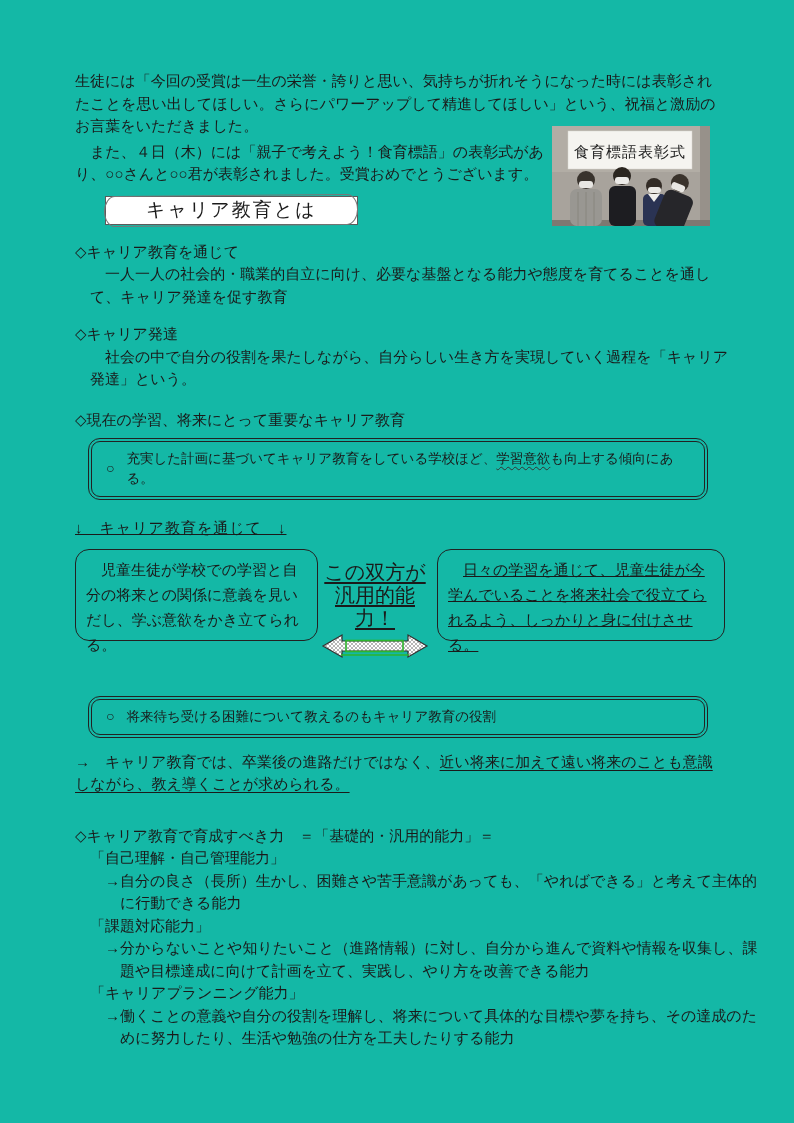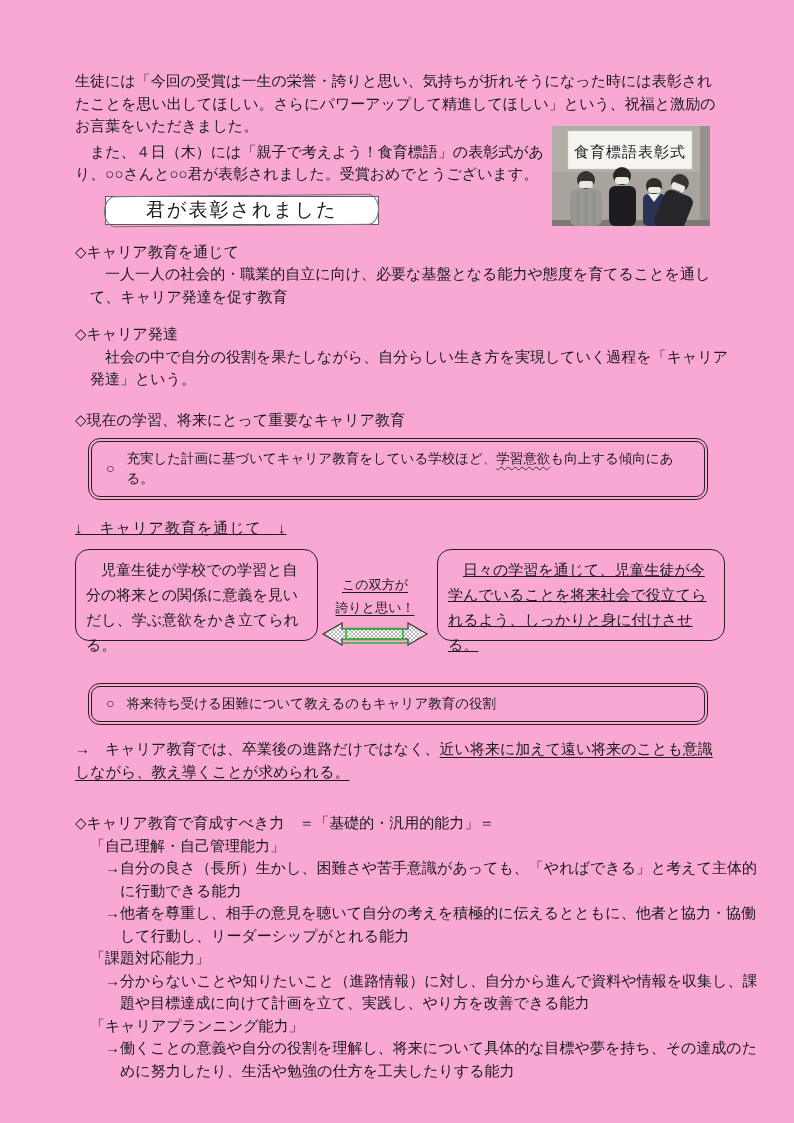--- a/index.html
+++ b/index.html
@@ -1,20 +1,20 @@
 <!DOCTYPE html>
 <html><head>
 <meta charset="utf-8">
 <style>
   html,body{margin:0;padding:0;background:#e9e9e9;}
   .page{
     position:relative;
     width:794px;height:1123px;
     margin:0 auto;
-    background:#f9a8d4;
+    background:#14b8a6;
     font-family:"Liberation Serif","DejaVu Serif",serif;
     color:#1a1a1a;
     box-sizing:border-box;
     padding:70px 69px 0 75px;
     overflow:hidden;
     line-height:22.5px;
     font-size:15px;
   }
   p{margin:0;}
   .intro-p1{width:650px;}
@@ -66,21 +66,21 @@
   .flow-row{margin-top:9px;display:flex;align-items:flex-start;width:650px;}
   .flow-box{
     border:1.5px solid #222;border-radius:14px;
     padding:8px 10px;box-sizing:border-box;line-height:25px;
   }
   .flow-left{width:243px;height:92px;text-indent:1em;}
   .flow-right{width:288px;height:92px;text-indent:1em;margin-left:5px;text-decoration:underline;}
   .flow-center{width:114px;text-align:center;padding-top:12px;}
   .flow-center-label{
     display:inline-block;text-decoration:underline;text-underline-offset:3px;
-    line-height:23px;font-size:13px;margin-top:12px;
+    line-height:23px;font-size:20px;
   }
   .flow-arrow{margin-top:2px;}
 
   .conclusion{margin-top:13px;width:650px;}
   .conclusion .u{text-decoration:underline;text-underline-offset:3px;}
 
   .abilities-heading{margin-top:29px;}
   .ability-name{padding-left:15px;}
   .ability-desc{padding-left:45px;text-indent:-15px;width:650px;box-sizing:content-box;}
 </style>
@@ -121,21 +121,21 @@
 
       <g transform="rotate(22 128 70)">
         <circle cx="123" cy="58" r="9" fill="#3a332c"></circle>
         <rect x="116" y="59" width="14" height="7" rx="3" fill="#e9e7e3"></rect>
         <rect x="113" y="67" width="30" height="40" rx="7" fill="#26262a"></rect>
       </g>
     </svg>
   </div>
 
   <div class="title-wrap">
-    <span class="career-title">君が表彰されました</span>
+    <span class="career-title">キャリア教育とは</span>
   </div>
 
   <p class="diamond-heading h-def">◇キャリア教育を通じて</p>
   <p class="indent-body">一人一人の社会的・職業的自立に向け、必要な基盤となる能力や態度を育てることを通して、キャリア発達を促す教育</p>
 
   <p class="diamond-heading h-dev">◇キャリア発達</p>
   <p class="indent-body">社会の中で自分の役割を果たしながら、自分らしい生き方を実現していく過程を「キャリア発達」という。</p>
 
   <p class="diamond-heading h-imp">◇現在の学習、将来にとって重要なキャリア教育</p>
 
@@ -144,21 +144,21 @@
       <span class="circle-bullet">○</span>
       <span><span>充実した計画に基づいてキャリア教育をしている学校ほど、</span><span class="wavy">学習意欲</span><span>も向上する傾向にある。</span></span>
     </div>
   </div>
 
   <p class="through-label">↓　キャリア教育を通じて　↓</p>
 
   <div class="flow-row">
     <div class="flow-box flow-left">児童生徒が学校での学習と自分の将来との関係に意義を見いだし、学ぶ意欲をかき立てられる。</div>
     <div class="flow-center">
-      <span class="flow-center-label"><span>この双方が</span><br><span>誇りと思い！</span></span>
+      <span class="flow-center-label"><span>この双方が</span><br><span>汎用的能力！</span></span>
       <div class="flow-arrow">
         <svg width="108" height="28" viewBox="0 0 108 28">
           <defs>
             <pattern id="dotfill" width="4" height="4" patternUnits="userSpaceOnUse">
               <rect width="4" height="4" fill="#ffffff"></rect>
               <circle cx="1" cy="1" r="0.8" fill="#5a5a5a"></circle>
               <circle cx="3" cy="3" r="0.8" fill="#5a5a5a"></circle>
             </pattern>
           </defs>
           <polygon points="2,13 21,2 21,8 87,8 87,2 106,13 87,24 87,18 21,18 21,24" fill="url(#dotfill)" stroke="#333" stroke-width="1.2"></polygon>
@@ -177,21 +177,20 @@
     </div>
   </div>
 
   <p class="conclusion"><span>→　</span><span>キャリア教育では、卒業後の進路だけではなく、</span><span class="u">近い将来に加えて遠い将来のことも意識しながら、教え導くことが求められる。</span></p>
 
   <p class="abilities-heading">◇キャリア教育で育成すべき力　＝「基礎的・汎用的能力」＝</p>
 
   <p class="ability-name">「自己理解・自己管理能力」</p>
   <p class="ability-desc">→自分の良さ（長所）生かし、困難さや苦手意識があっても、「やればできる」と考えて主体的に行動できる能力</p>
 
-  <p class="ability-desc">→他者を尊重し、相手の意見を聴いて自分の考えを積極的に伝えるとともに、他者と協力・協働して行動し、リーダーシップがとれる能力</p>
 
   <p class="ability-name">「課題対応能力」</p>
   <p class="ability-desc">→分からないことや知りたいこと（進路情報）に対し、自分から進んで資料や情報を収集し、課題や目標達成に向けて計画を立て、実践し、やり方を改善できる能力</p>
 
   <p class="ability-name">「キャリアプランニング能力」</p>
   <p class="ability-desc">→働くことの意義や自分の役割を理解し、将来について具体的な目標や夢を持ち、その達成のために努力したり、生活や勉強の仕方を工夫したりする能力</p>
 
 </div>
 
 </body></html>

